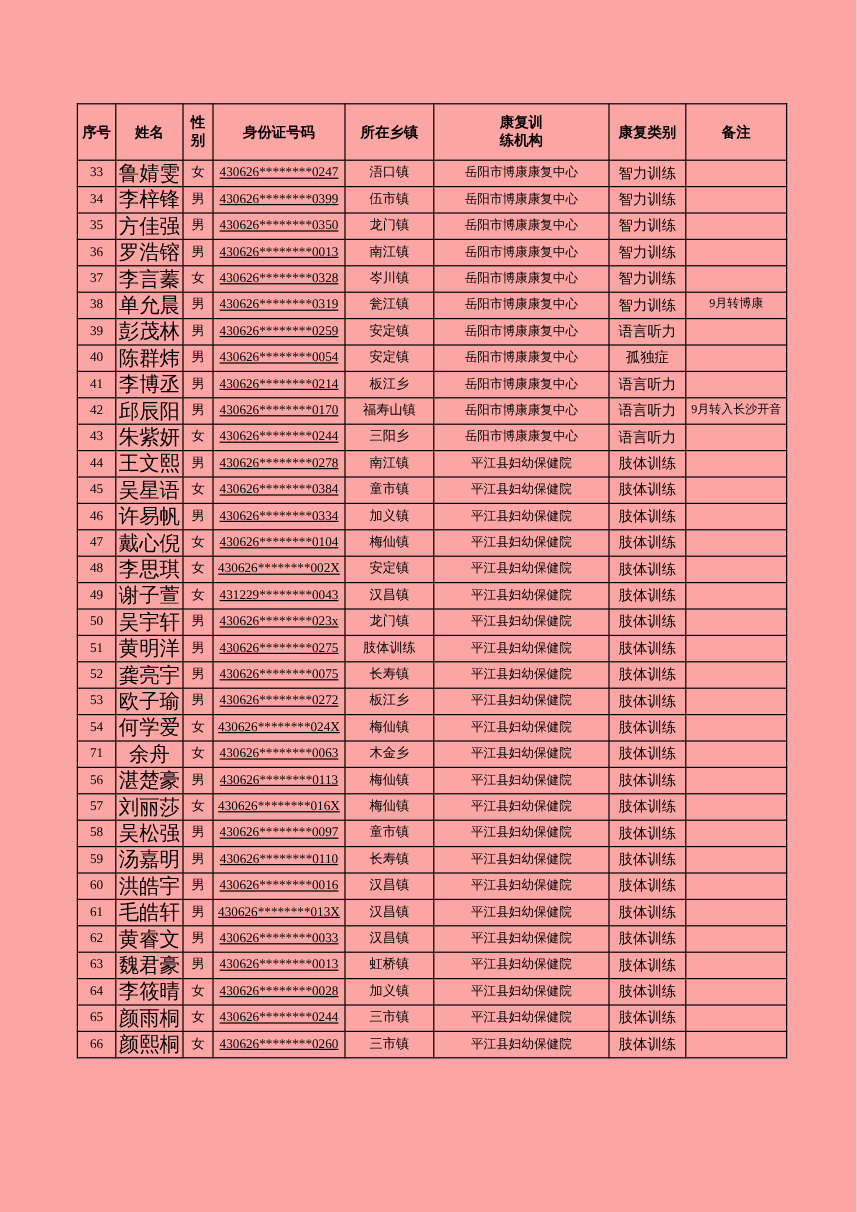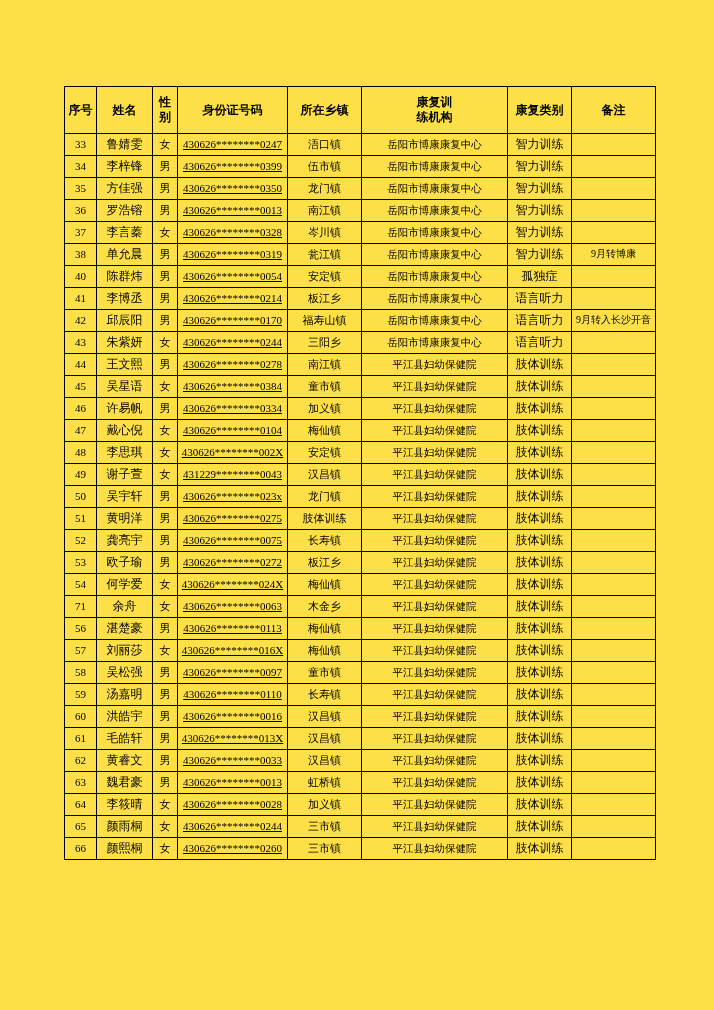--- a/index.html
+++ b/index.html
@@ -6,21 +6,21 @@
     margin: 0;
     padding: 0;
     background: #ffffff;
     font-family: "Liberation Serif", "DejaVu Serif", serif;
     color: #000000;
   }
   .page {
     position: relative;
     width: 714px;
     height: 1010px;
-    background: #fde047;
+    background: #fca5a5;
     overflow: hidden;
   }
   table.roster {
     position: absolute;
     left: 64px;
     top: 86px;
     border-collapse: collapse;
     table-layout: fixed;
     width: 591px;
     font-size: 11px;
@@ -45,21 +45,21 @@
   }
   col.c-seq        { width: 32px; }
   col.c-name       { width: 56px; }
   col.c-gender     { width: 25px; }
   col.c-id         { width: 110px; }
   col.c-township   { width: 74px; }
   col.c-inst       { width: 146px; }
   col.c-category   { width: 64px; }
   col.c-remark     { width: 84px; }
   td.col-id_number  { font-size: 11px; letter-spacing: 0; text-decoration: underline; }
-  td.col-name       { font-size: 12px; }
+  td.col-name       { font-size: 17px; }
   td.col-institution{ font-size: 10.5px; }
   td.col-category   { font-size: 12px; }
   td.col-remark     { font-size: 10px; white-space: nowrap; }
   td.col-seq        { font-size: 11px; }
 </style>
 </head>
 <body>
 
 <div class="page">
   <table class="roster">
@@ -142,20 +142,30 @@
           <td class="col-seq">38</td>
           <td class="col-name">单允晨</td>
           <td class="col-gender">男</td>
           <td class="col-id_number">430626********0319</td>
           <td class="col-township">瓮江镇</td>
           <td class="col-institution">岳阳市博康康复中心</td>
           <td class="col-category">智力训练</td>
           <td class="col-remark">9月转博康</td>
         </tr>
         <tr>
+          <td class="col-seq">39</td>
+          <td class="col-name">彭茂林</td>
+          <td class="col-gender">男</td>
+          <td class="col-id_number">430626********0259</td>
+          <td class="col-township">安定镇</td>
+          <td class="col-institution">岳阳市博康康复中心</td>
+          <td class="col-category">语言听力</td>
+          <td class="col-remark"></td>
+        </tr>
+        <tr>
           <td class="col-seq">40</td>
           <td class="col-name">陈群炜</td>
           <td class="col-gender">男</td>
           <td class="col-id_number">430626********0054</td>
           <td class="col-township">安定镇</td>
           <td class="col-institution">岳阳市博康康复中心</td>
           <td class="col-category">孤独症</td>
           <td class="col-remark"></td>
         </tr>
         <tr>

